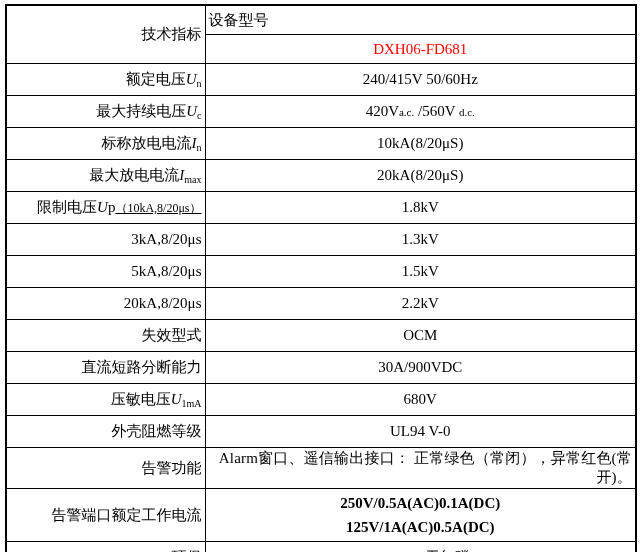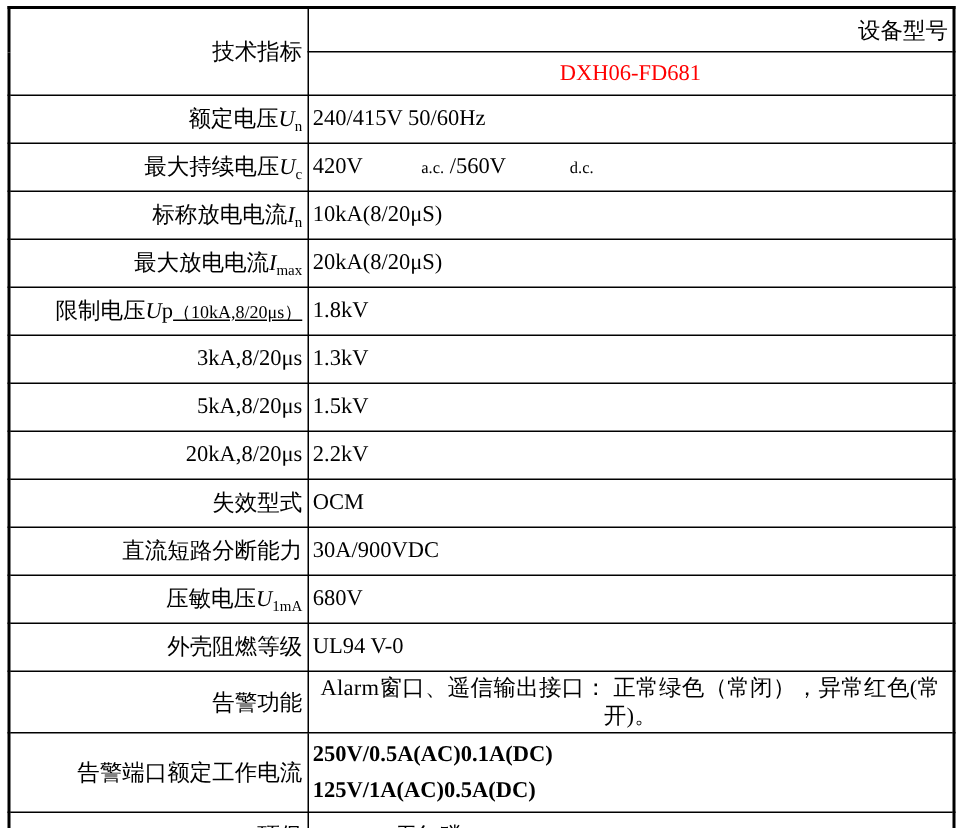--- a/index.html
+++ b/index.html
@@ -26,46 +26,46 @@
     padding: 1px 3px;
     overflow: hidden;
   }
   .label-cell {
     width: 196px;
     text-align: right;
     padding-left: 8px;
     height: 29px;
   }
   .value-cell {
-    text-align: left;
+    text-align: center;
     height: 29px;
   }
   .header-left {
     text-align: right;
     padding-left: 8px;
   }
   .header-title {
-    text-align: right;
+    text-align: left;
     height: 26px;
   }
   .model-cell {
     text-align: center;
     height: 26px;
   }
   .var { font-style: italic; }
   .sub {
     font-size: 10px;
     vertical-align: baseline;
     position: relative;
     bottom: -3px;
   }
   .small { font-size: 12px; text-decoration: underline; }
-  .small2 { font-size: 11px; margin-left: 39px; }
+  .small2 { font-size: 11px; }
   .alarm-value {
-    text-align: center;
+    text-align: right;
     font-size: 12.5px;
     padding-left: 5px;
     letter-spacing: 0.2px;
   }
   .tall-row .value-cell, .tall-row .label-cell { height: 50px; }
   .value-line { line-height: 24px; font-weight: bold; }
 </style>
 </head>
 <body>
 

